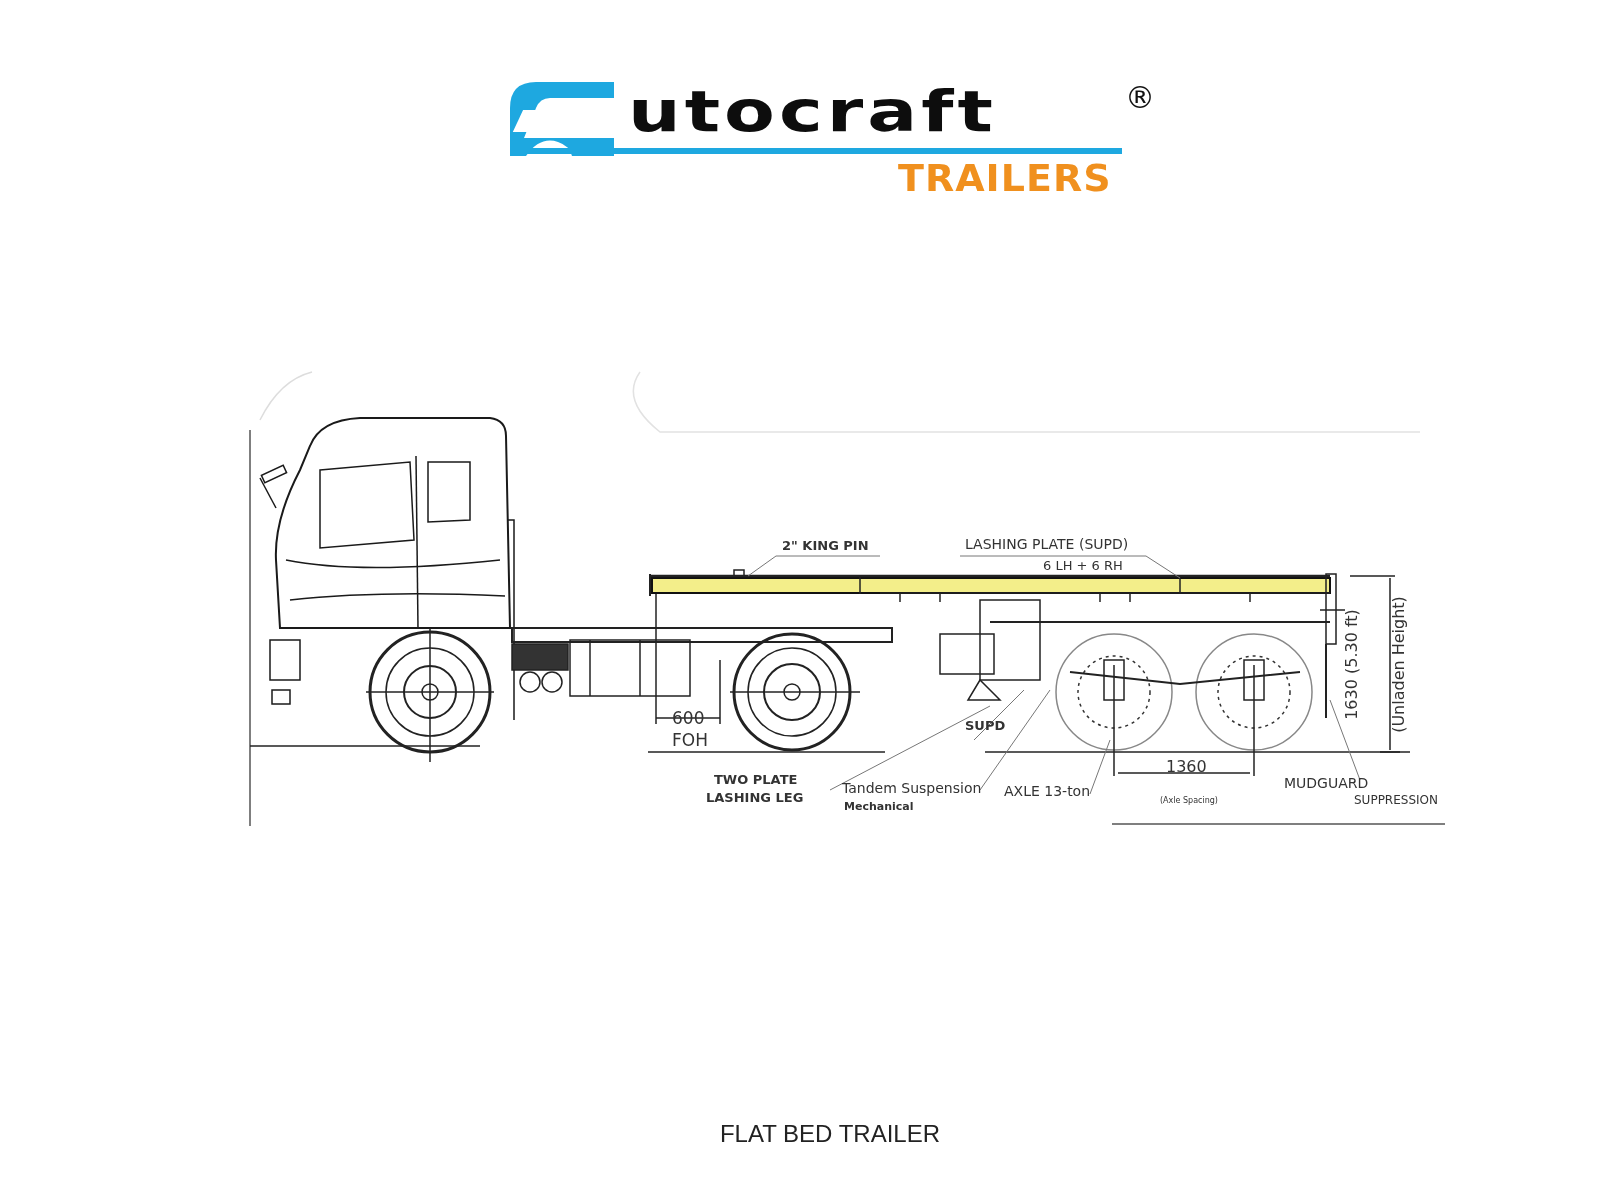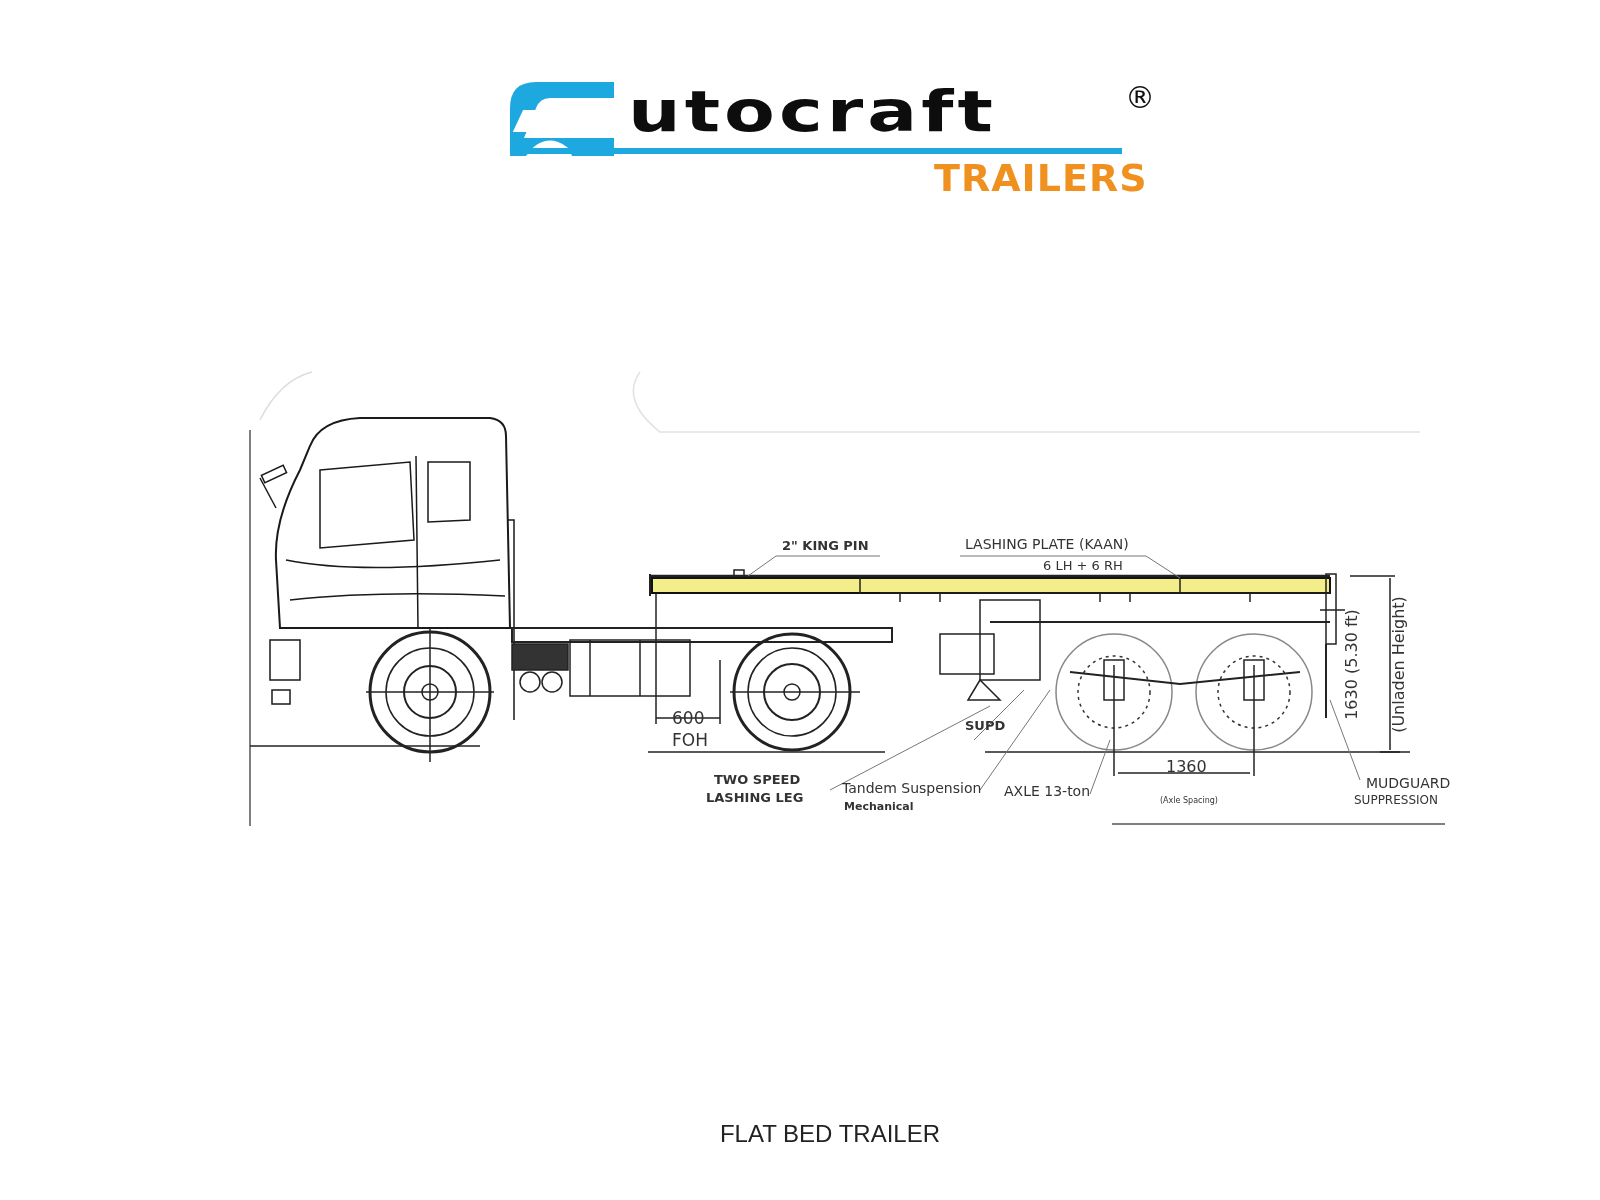--- a/index.html
+++ b/index.html
@@ -1,20 +1,20 @@
 <!DOCTYPE html>
 <html><head>
   <meta charset="utf-8">
   <style>
     html, body { margin: 0; padding: 0; background: #ffffff; }
     body { width: 1600px; height: 1200px; position: relative; overflow: hidden; font-family: "DejaVu Sans", sans-serif; }
     .logo { position: absolute; left: 510px; top: 78px; width: 650px; height: 120px; }
     .logo-word { position: absolute; left: 118px; top: 4px; font-family: "DejaVu Sans", sans-serif; font-weight: bold; font-size: 74px; letter-spacing: 4px; color: #0d0d0d; line-height: 1; transform: scaleY(0.78); transform-origin: top left; }
     .logo-reg { position: absolute; left: 615px; top: 2px; font-size: 30px; color: #111; font-family: "DejaVu Sans", sans-serif; }
-    .logo-sub { position: absolute; left: 424px; top: 78px; font-family: "DejaVu Sans", sans-serif; font-weight: bold; font-size: 38px; letter-spacing: 1px; color: #f0901e; }
+    .logo-sub { position: absolute; left: 388px; top: 78px; font-family: "DejaVu Sans", sans-serif; font-weight: bold; font-size: 38px; letter-spacing: 1px; color: #f0901e; }
     .diagram { position: absolute; left: 0; top: 0; width: 1600px; height: 1200px; }
     .lbl { position: absolute; font-family: "DejaVu Sans", sans-serif; color: #333; white-space: nowrap; }
     .caption { position: absolute; left: 0; width: 1660px; top: 1120px; text-align: center; font-family: "Liberation Sans", sans-serif; font-size: 24px; color: #222; }
   </style>
 </head>
 <body>
 
 <div class="logo">
   <svg width="650" height="90" style="position:absolute;left:0;top:0">
     <path d="M0,78 L0,30 Q0,4 26,4 L104,4 L104,20 L40,20 Q30,20 26,30 L14,60 L104,60 L104,78 Z" fill="#1ea8e0"></path>
@@ -139,31 +139,31 @@
         <line x1="830" y1="790" x2="990" y2="706"></line>
         <line x1="974" y1="740" x2="1024" y2="690"></line>
         <line x1="980" y1="790" x2="1050" y2="690"></line>
         <line x1="1090" y1="794" x2="1110" y2="740"></line>
         <line x1="1330" y1="700" x2="1360" y2="780"></line>
       </g>
     </g>
   </svg>
 
   <div class="lbl" style="left:782px;top:538px;font-size:13px;font-weight:bold;">2" KING PIN</div>
-  <div class="lbl" style="left:965px;top:536px;font-size:14px;">LASHING PLATE (KAAN)</div>
+  <div class="lbl" style="left:965px;top:536px;font-size:14px;">LASHING PLATE (SUPD)</div>
   <div class="lbl" style="left:1043px;top:558px;font-size:13px;">6 LH + 6 RH</div>
   <div class="lbl" style="left:672px;top:708px;font-size:17px;">600</div>
   <div class="lbl" style="left:672px;top:730px;font-size:17px;text-align:right;">FOH</div>
   <div class="lbl" style="left:945px;top:718px;font-size:13px;font-weight:bold;margin-left:20px;">SUPD</div>
-  <div class="lbl" style="left:714px;top:772px;font-size:13px;font-weight:bold;">TWO SPEED</div>
+  <div class="lbl" style="left:714px;top:772px;font-size:13px;font-weight:bold;">TWO PLATE</div>
   <div class="lbl" style="left:706px;top:790px;font-size:13px;font-weight:bold;">LASHING LEG</div>
   <div class="lbl" style="left:842px;top:780px;font-size:14px;">Tandem Suspension</div>
   <div class="lbl" style="left:844px;top:800px;font-size:11px;font-weight:bold;">Mechanical</div>
   <div class="lbl" style="left:1004px;top:783px;font-size:14px;">AXLE 13-ton</div>
   <div class="lbl" style="left:1166px;top:757px;font-size:16px;">1360</div>
   <div class="lbl" style="left:1160px;top:776px;font-size:8px;margin-top:20px;">(Axle Spacing)</div>
-  <div class="lbl" style="left:1366px;top:775px;font-size:14px;">MUDGUARD</div>
+  <div class="lbl" style="left:1284px;top:775px;font-size:14px;">MUDGUARD</div>
   <div class="lbl" style="left:1354px;top:793px;font-size:12px;">SUPPRESSION</div>
   <div class="lbl" style="left:1296px;top:655px;font-size:16px;transform:rotate(-90deg);transform-origin:center;">1630 (5.30 ft)</div>
   <div class="lbl" style="left:1330px;top:655px;font-size:16px;transform:rotate(-90deg);transform-origin:center;">(Unladen Height)</div>
 </div>
 
 <div class="caption">FLAT BED TRAILER</div>
 
 </body></html>

